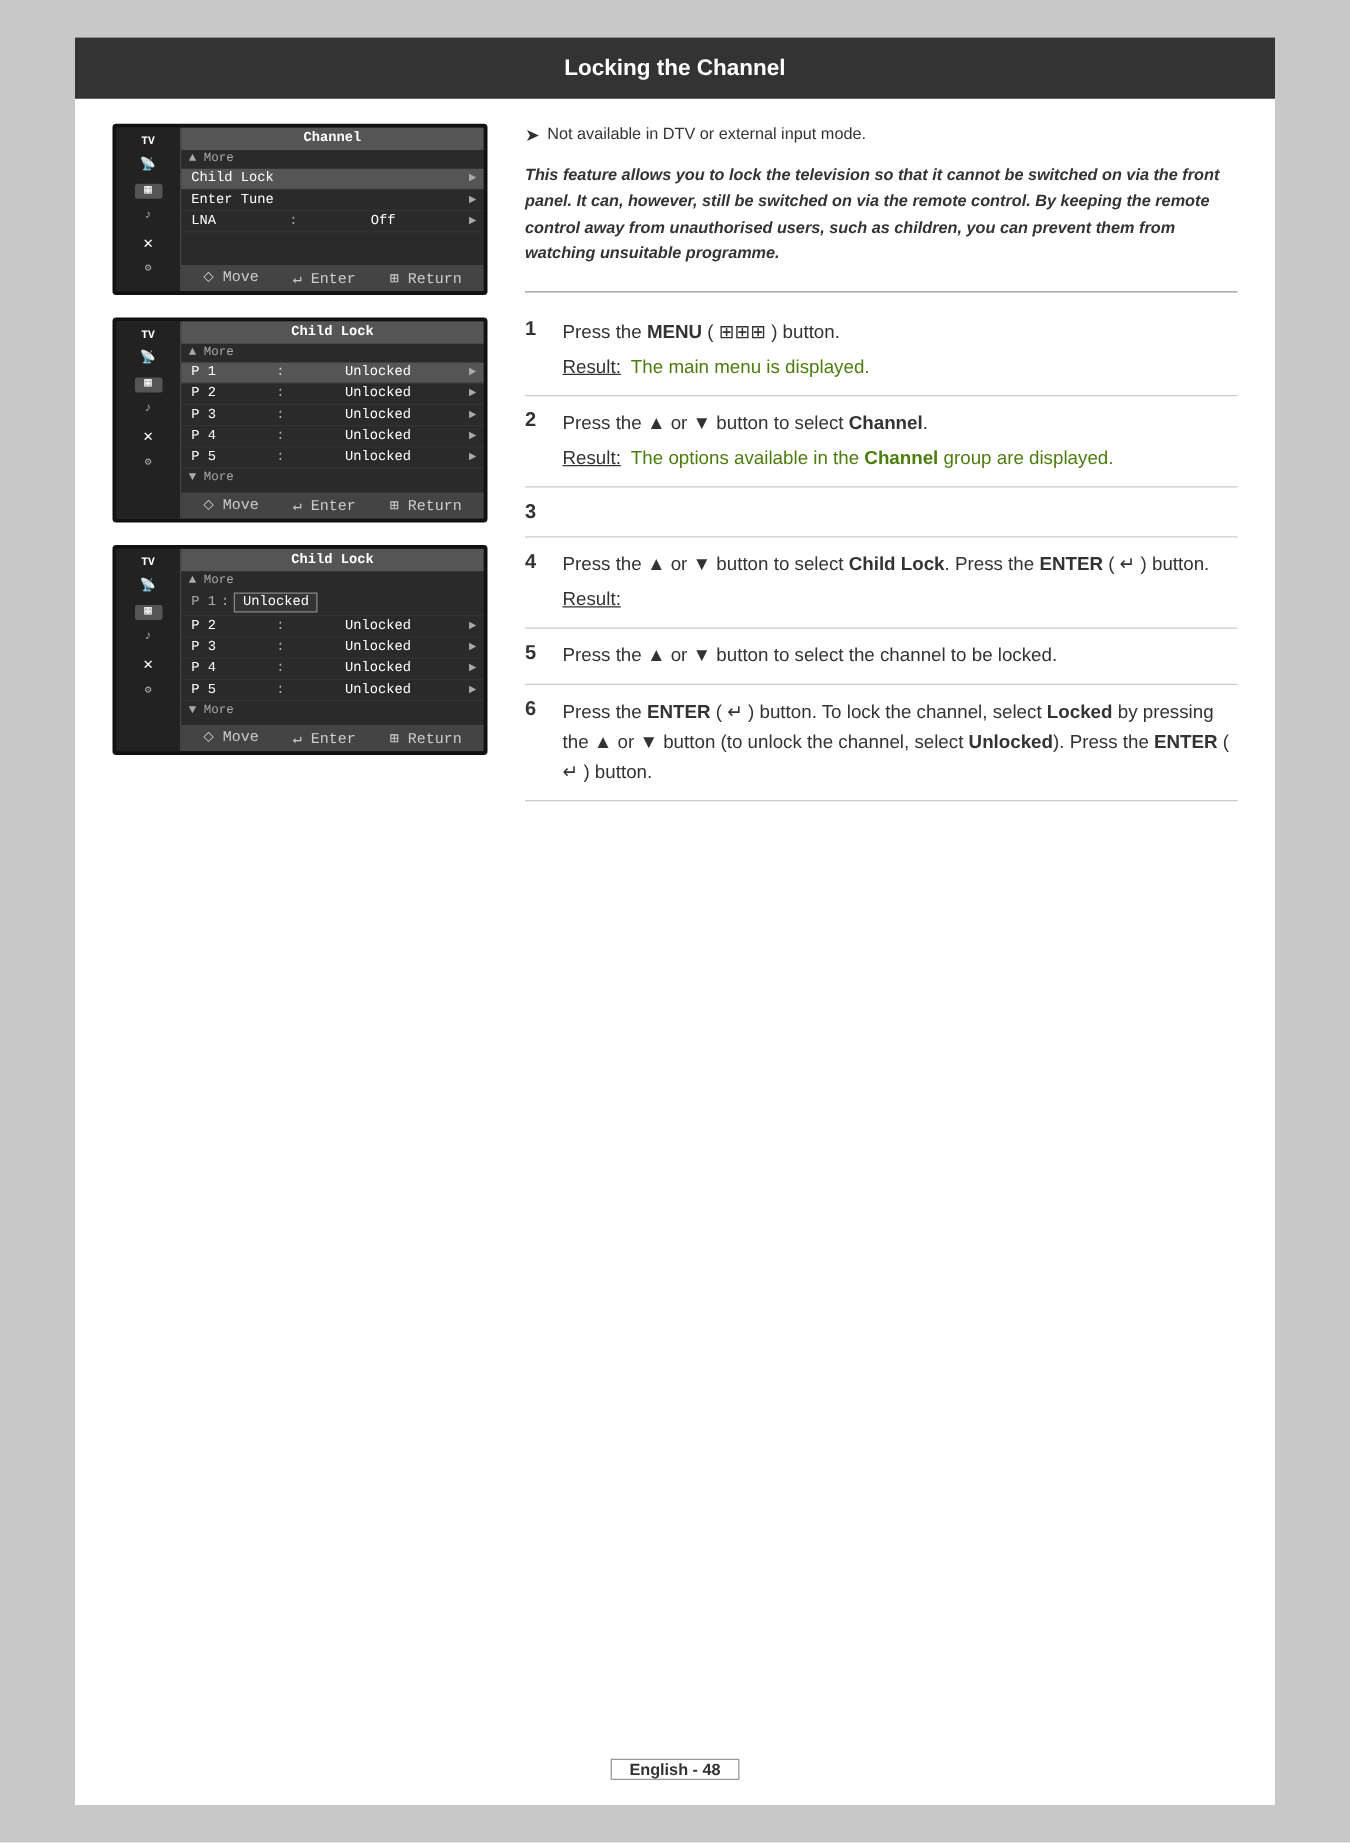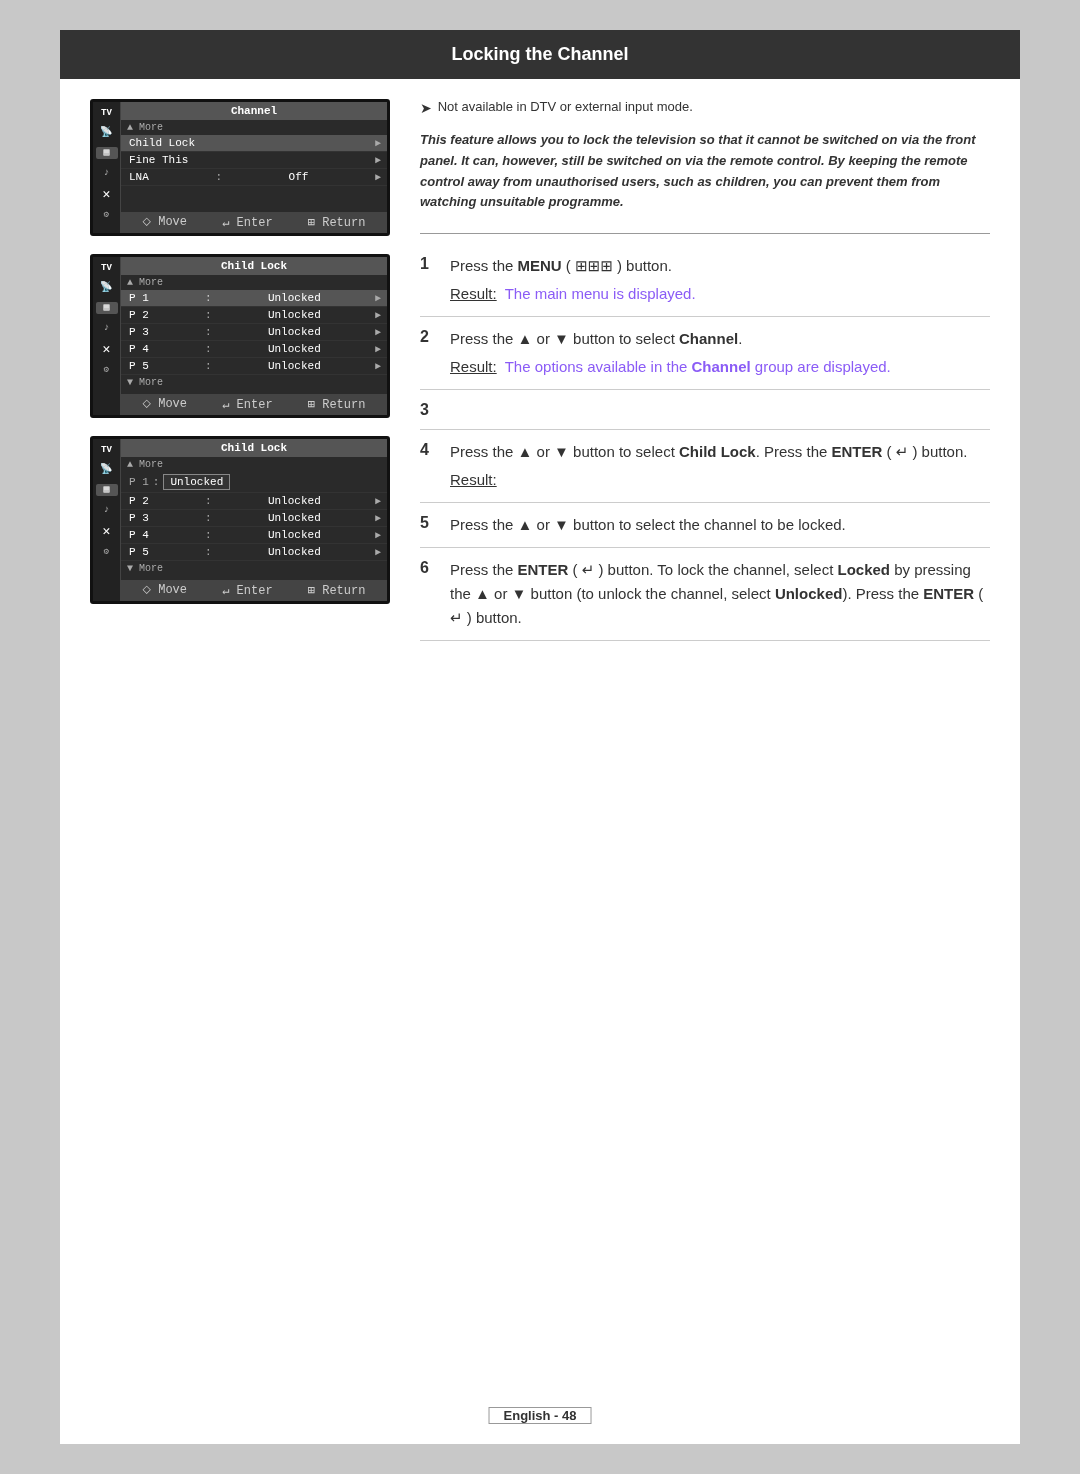--- a/index.html
+++ b/index.html
@@ -50,21 +50,21 @@
       font-family: 'Courier New', monospace;
       font-size: 11px;
       color: #fff;
       overflow: hidden;
     }
     .tv-inner {
       display: flex;
     }
     .tv-sidebar {
       background: #222;
-      width: 28px;
+      width: 52px;
       display: flex;
       flex-direction: column;
       align-items: center;
       padding: 6px 0;
       gap: 8px;
       border-right: 1px solid #444;
     }
     .tv-icon {
       color: #aaa;
       font-size: 10px;
@@ -175,21 +175,21 @@
       display: flex;
       gap: 8px;
       margin-top: 4px;
     }
     .step-content .result-label {
       text-decoration: underline;
       font-weight: normal;
       white-space: nowrap;
     }
     .step-content .result-text {
-      color: #8b5cf6;
+      color: #4d7c0f;
     }
     .bottom-label {
       position: absolute;
       bottom: 20px;
       left: 50%;
       transform: translateX(-50%);
       font-size: 13px;
       font-weight: bold;
       color: #333;
       border: 1px solid #999;
@@ -227,21 +227,21 @@
             <div class="tv-icon" style="font-size:9px;">⚙</div>
           </div>
           <div class="tv-main">
             <div class="tv-header">Channel</div>
             <div class="tv-more-row">▲ More</div>
             <div class="tv-row highlighted">
               <span>Child Lock</span>
               <span class="arrow">►</span>
             </div>
             <div class="tv-row">
-              <span>Fine This</span>
+              <span>Enter Tune</span>
               <span class="arrow">►</span>
             </div>
             <div class="tv-row">
               <span>LNA</span>
               <span style="color:#aaa;">:</span>
               <span>Off</span>
               <span class="arrow">►</span>
             </div>
             <div style="height:22px;"></div>
             <div class="tv-footer">

